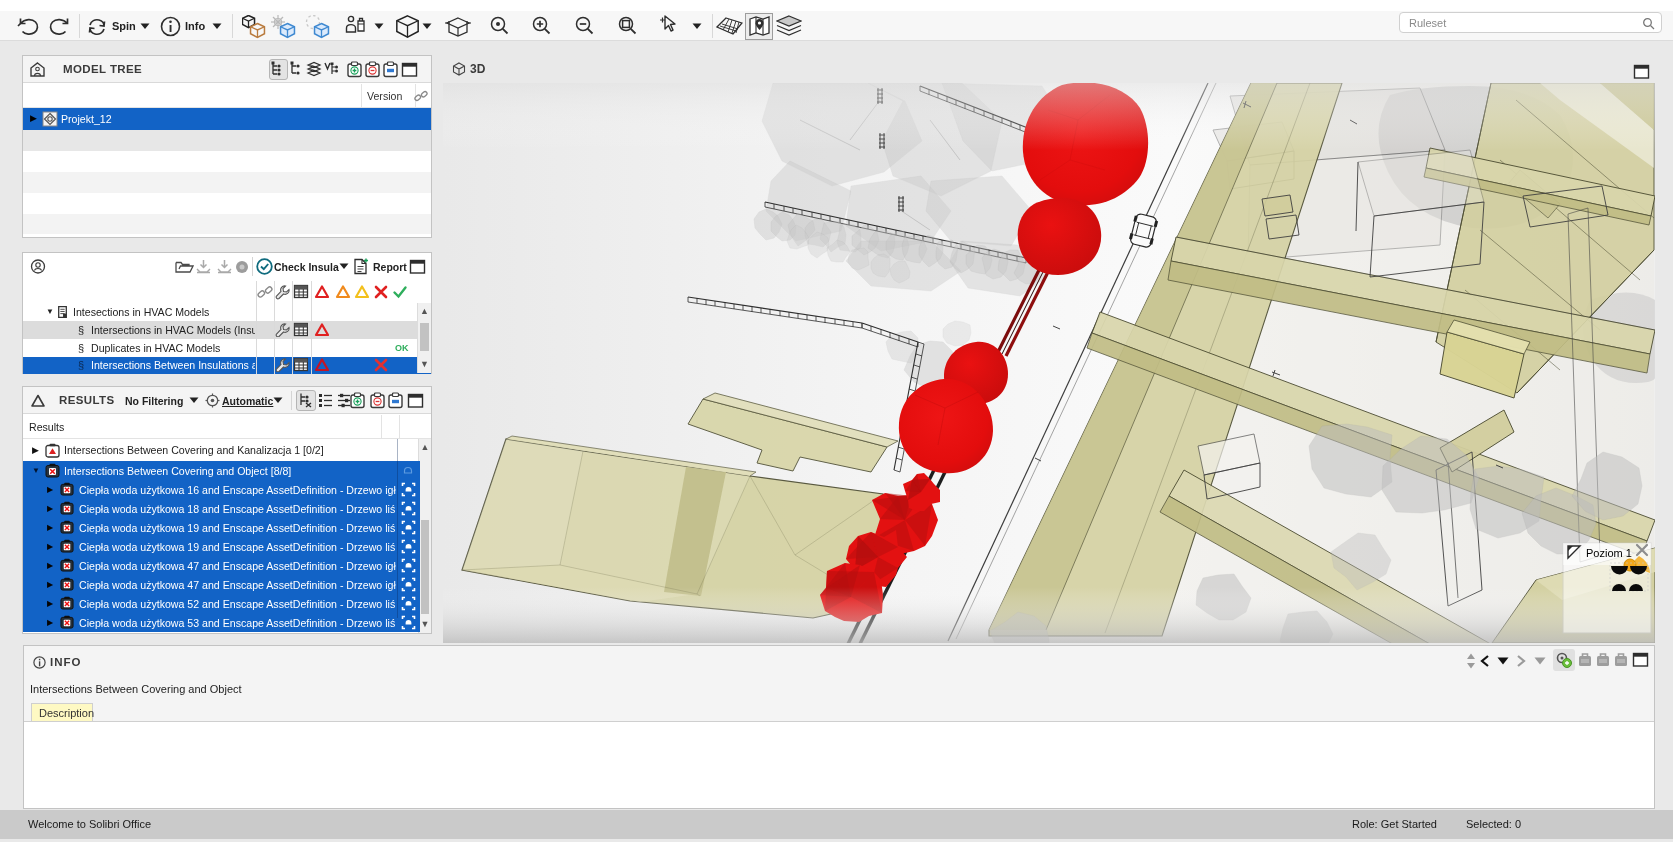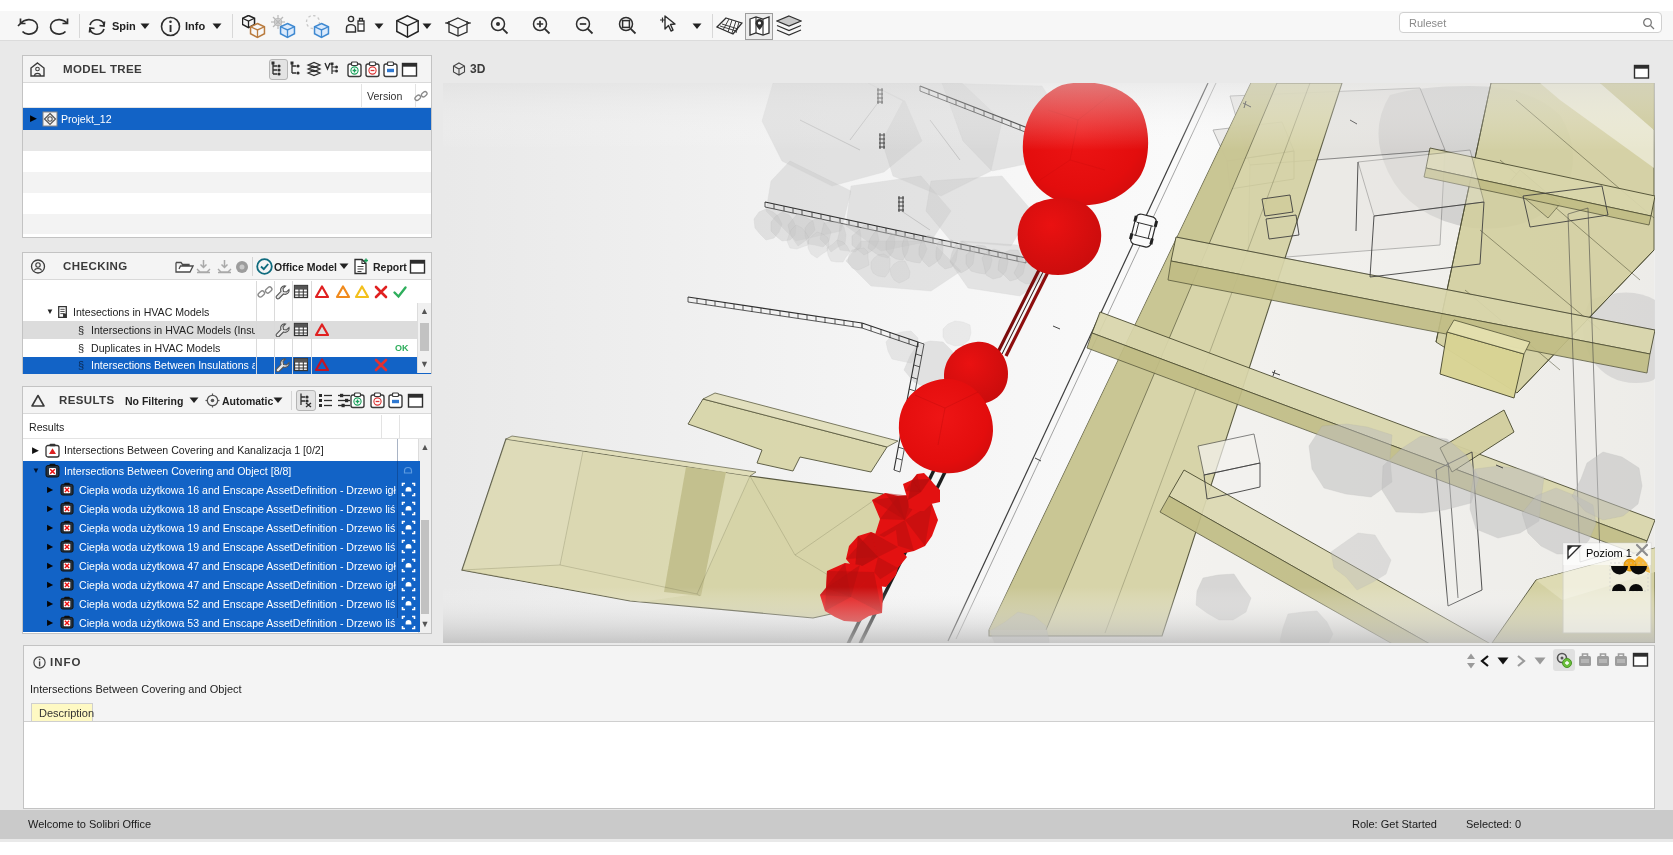--- a/index.html
+++ b/index.html
@@ -250,23 +250,20 @@
       <span class="wtxt" style="position:absolute; left:38px; top:5px;">Projekt_12</span>
     </div>
     <div class="row" style="top:74px; height:21px; background:#e7e7e7;"></div>
     <div class="row" style="top:95px; height:21px; background:#ffffff;"></div>
     <div class="row" style="top:116px; height:21px; background:#f3f3f3;"></div>
     <div class="row" style="top:137px; height:21px; background:#ffffff;"></div>
     <div class="row" style="top:158px; height:20px; background:#f3f3f3;"></div>
   </div>
 
   <div class="panel" id="checking" style="left:22px; top:252px; width:410px; height:122px;">
-    <div class="phead">
-        <div class="ptitle">CHECKING</div>
-      </div>
     <div class="abs" id="ck-icons" style="left:0;top:0;right:0;height:100%">
         <svg class="abs" style="left:7px;top:6px" width="16" height="15" viewBox="0 0 16 15">
           <circle cx="8" cy="7.5" r="6.5" fill="none" stroke="#3a3a3a" stroke-width="1.3"></circle>
           <circle cx="8" cy="6" r="2.2" fill="none" stroke="#3a3a3a" stroke-width="1.1"></circle>
           <path d="M4.5 11.5 C5 8.8 11 8.8 11.5 11.5" fill="none" stroke="#3a3a3a" stroke-width="1.1"></path>
         </svg>
 <svg class="abs" style="left:152px;top:6px" width="19" height="15" viewBox="0 0 19 15">
           <path d="M1 3.5 L1 13 L15 13 L18 7 L5.5 7 L4 10 M1 3.5 L6 3.5 L7.5 5.5 L14 5.5 L14 7" fill="#fff" stroke="#4a4a4a" stroke-width="1.3"></path>
         </svg>
 <svg class="abs" style="left:172px;top:6px" width="17" height="15" viewBox="0 0 17 15">
@@ -279,21 +276,21 @@
         </svg>
 <svg class="abs" style="left:212px;top:7px" width="14" height="14" viewBox="0 0 14 14">
           <circle cx="7" cy="7" r="6" fill="#9c9c9c"></circle>
           <circle cx="7" cy="7" r="2.5" fill="#c9c9c9"></circle>
         </svg>
 <div class="abs" style="left:229px;top:4px;width:1px;height:19px;background:#d5d5d5;"></div>
 <svg class="abs" style="left:233px;top:5px" width="17" height="17" viewBox="0 0 17 17">
           <circle cx="8.5" cy="8.5" r="7.3" fill="none" stroke="#0f6b7e" stroke-width="1.8"></circle>
           <path d="M5 8.5 L7.8 11.2 L12.2 6" fill="none" stroke="#0f6b7e" stroke-width="1.9"></path>
         </svg>
-<span class="abs" style="left:251px;top:8px;font-size:10.5px;font-weight:bold;color:#222;">Office Model</span>
+<span class="abs" style="left:251px;top:8px;font-size:10.5px;font-weight:bold;color:#222;">Check Insula</span>
 <svg class="abs" style="left:316px;top:10px" width="10" height="7" viewBox="0 0 10 7">
           <path d="M0.5 0.5 L9.5 0.5 L5 6 Z" fill="#222"></path>
         </svg>
 <svg class="abs" style="left:330px;top:5px" width="16" height="17" viewBox="0 0 16 17">
           <path d="M2 1.5 L9 1.5 L13 5.5 L13 15.5 L2 15.5 Z" fill="#fff" stroke="#2e2e2e" stroke-width="1.3"></path>
           <path d="M9 1.5 L9 5.5 L13 5.5" fill="none" stroke="#2e2e2e" stroke-width="1.1"></path>
           <path d="M4.5 8.5 L10.5 8.5 M4.5 11 L10.5 11 M4.5 13.5 L8.5 13.5" stroke="#2e2e2e" stroke-width="0.9"></path>
           <path d="M11 0.5 L15 0.5 M13 -1.5 L13 2.5" stroke="#18a05a" stroke-width="1.4" transform="translate(0,2)"></path>
         </svg>
 <span class="abs" style="left:350px;top:8px;font-size:10.5px;font-weight:bold;color:#222;">Report</span>
@@ -406,21 +403,21 @@
 <svg class="abs" style="left:182px;top:6px" width="15" height="15" viewBox="0 0 15 15">
           <circle cx="7.5" cy="7.5" r="5.2" fill="none" stroke="#555" stroke-width="1.3"></circle>
           <circle cx="7.5" cy="7.5" r="1.8" fill="#555"></circle>
           <g stroke="#555" stroke-width="1.2">
             <line x1="7.5" y1="0.5" x2="7.5" y2="3"></line>
             <line x1="7.5" y1="12" x2="7.5" y2="14.5"></line>
             <line x1="0.5" y1="7.5" x2="3" y2="7.5"></line>
             <line x1="12" y1="7.5" x2="14.5" y2="7.5"></line>
           </g>
         </svg>
-<span class="abs" style="left:199px;top:8px;font-size:10.5px;font-weight:bold;color:#222;">Automatic</span>
+<span class="abs" style="left:199px;top:8px;font-size:10.5px;font-weight:bold;color:#222;text-decoration:underline;">Automatic</span>
 <svg class="abs" style="left:250px;top:10px" width="10" height="7" viewBox="0 0 10 7">
           <path d="M0.5 0.5 L9.5 0.5 L5 6 Z" fill="#222"></path>
         </svg>
 <div class="abs" style="left:268px;top:4px;width:1px;height:19px;background:#d5d5d5;"></div>
 <div class="abs" style="left:273px;top:3px;width:20px;height:21px;background:#e3e3e3;border:1px solid #b5b5b5;border-radius:3px;"></div>
 <svg class="abs" style="left:275px;top:5px" width="16" height="16" viewBox="0 0 16 16">
           <path d="M3 1.5 L3 13 M3 5 L7 5 M3 9 L7 9" stroke="#2e2e2e" stroke-width="1.3" fill="none"></path>
           <circle cx="9" cy="5" r="1.6" fill="#2e2e2e"></circle>
           <circle cx="9" cy="9" r="1.6" fill="#2e2e2e"></circle>
           <path d="M8 11 L13 15 M13 11 L8 15" stroke="#2e2e2e" stroke-width="1.4"></path>

